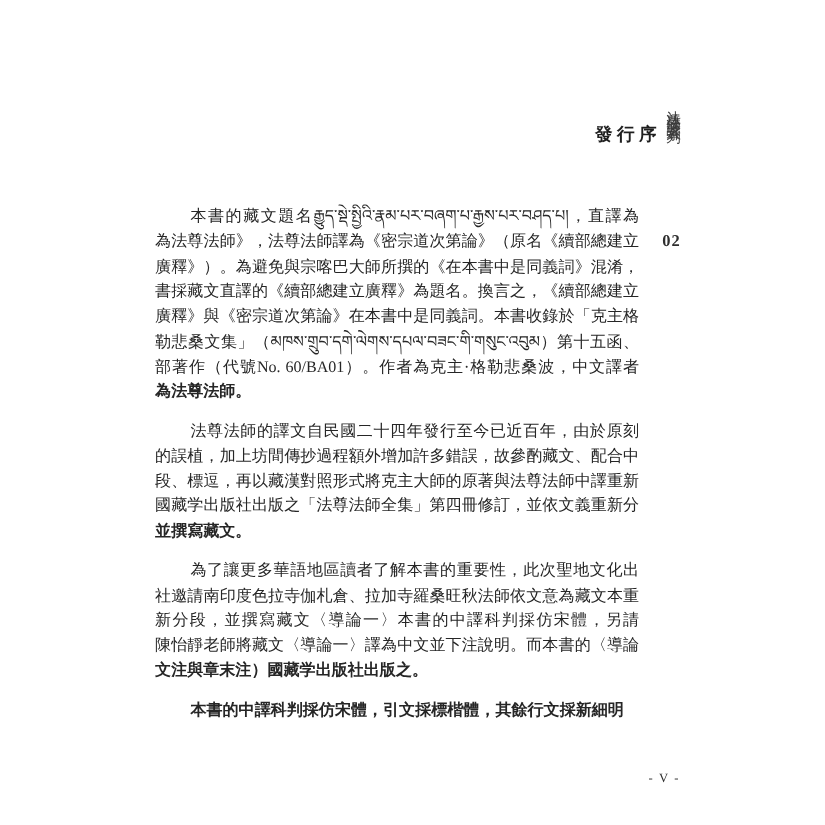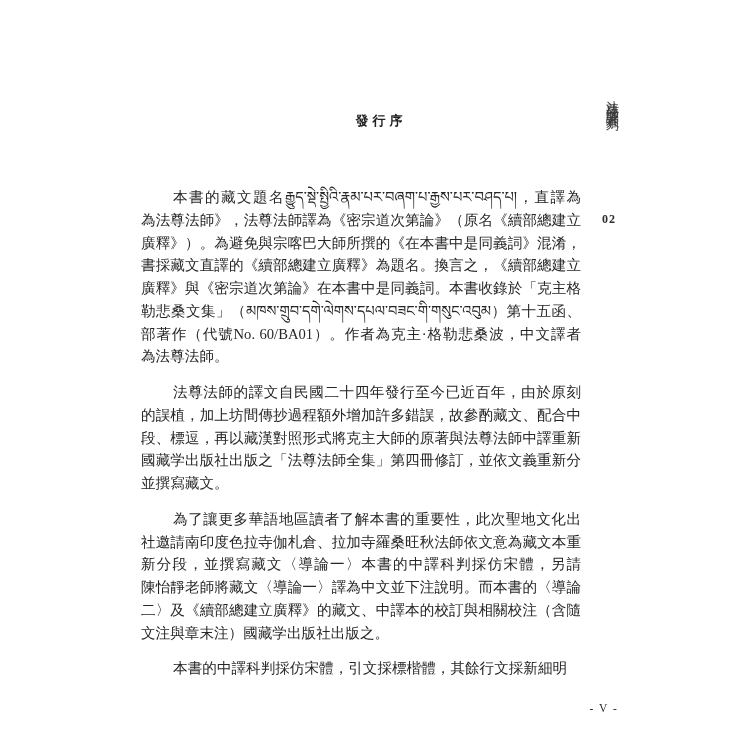--- a/index.html
+++ b/index.html
@@ -20,33 +20,33 @@
     top: 90px;
     writing-mode: vertical-rl;
     font-size: 13px;
     letter-spacing: 2.5px;
     color: #3a3a3a;
   }
   .series-number {
     position: absolute;
     left: 602px;
     top: 212px;
-    font-size: 12px;
+    font-size: 15px;
     font-weight: bold;
     letter-spacing: 1px;
     color: #2e2e2e;
   }
   
   .doc-title {
     position: absolute;
     left: 161px;
     top: 112px;
     width: 440px;
-    text-align: center;
-    font-size: 13px;
+    text-align: right;
+    font-size: 16px;
     font-weight: bold;
     letter-spacing: 4px;
     color: #1f1f1f;
   }
   
   .content {
     position: absolute;
     left: 141px;
     top: 186px;
     width: 440px;
@@ -55,21 +55,21 @@
   .paragraph { margin: 0 0 13px 0; }
   .line {
     height: 22.75px;
     line-height: 22.75px;
     text-align: justify;
     text-align-last: justify;
     overflow: hidden;
     white-space: normal;
   }
   .line.first { text-indent: 2.2em; }
-  .line.last { text-align-last: left; }
+  .line.last { text-align-last: left; font-weight: bold; }
   
   .page-number {
     position: absolute;
     left: 559px;
     top: 702px;
     width: 90px;
     text-align: center;
     font-size: 11.5px;
     letter-spacing: 1.5px;
     color: #2e2e2e;
@@ -102,21 +102,20 @@
         <div class="line">的誤植，加上坊間傳抄過程額外增加許多錯誤，故參酌藏文、配合中</div>
         <div class="line">段、標逗，再以藏漢對照形式將克主大師的原著與法尊法師中譯重新</div>
         <div class="line">國藏学出版社出版之「法尊法師全集」第四冊修訂，並依文義重新分</div>
         <div class="line last">並撰寫藏文。</div>
       </div>
       <div class="paragraph">
         <div class="line first">為了讓更多華語地區讀者了解本書的重要性，此次聖地文化出版</div>
         <div class="line">社邀請南印度色拉寺伽札倉、拉加寺羅桑旺秋法師依文意為藏文本重</div>
         <div class="line">新分段，並撰寫藏文〈導論一〉本書的中譯科判採仿宋體，另請</div>
         <div class="line">陳怡靜老師將藏文〈導論一〉譯為中文並下注說明。而本書的〈導論</div>
-        <div class="line">二〉及《續部總建立廣釋》的藏文、中譯本的校訂與相關校注（含隨</div>
         <div class="line last">文注與章末注）國藏学出版社出版之。</div>
       </div>
       <div class="paragraph">
         <div class="line first last">本書的中譯科判採仿宋體，引文採標楷體，其餘行文採新細明</div>
       </div>
     </div>
 
   <div class="page-number">- V -</div>
 
 </div>

